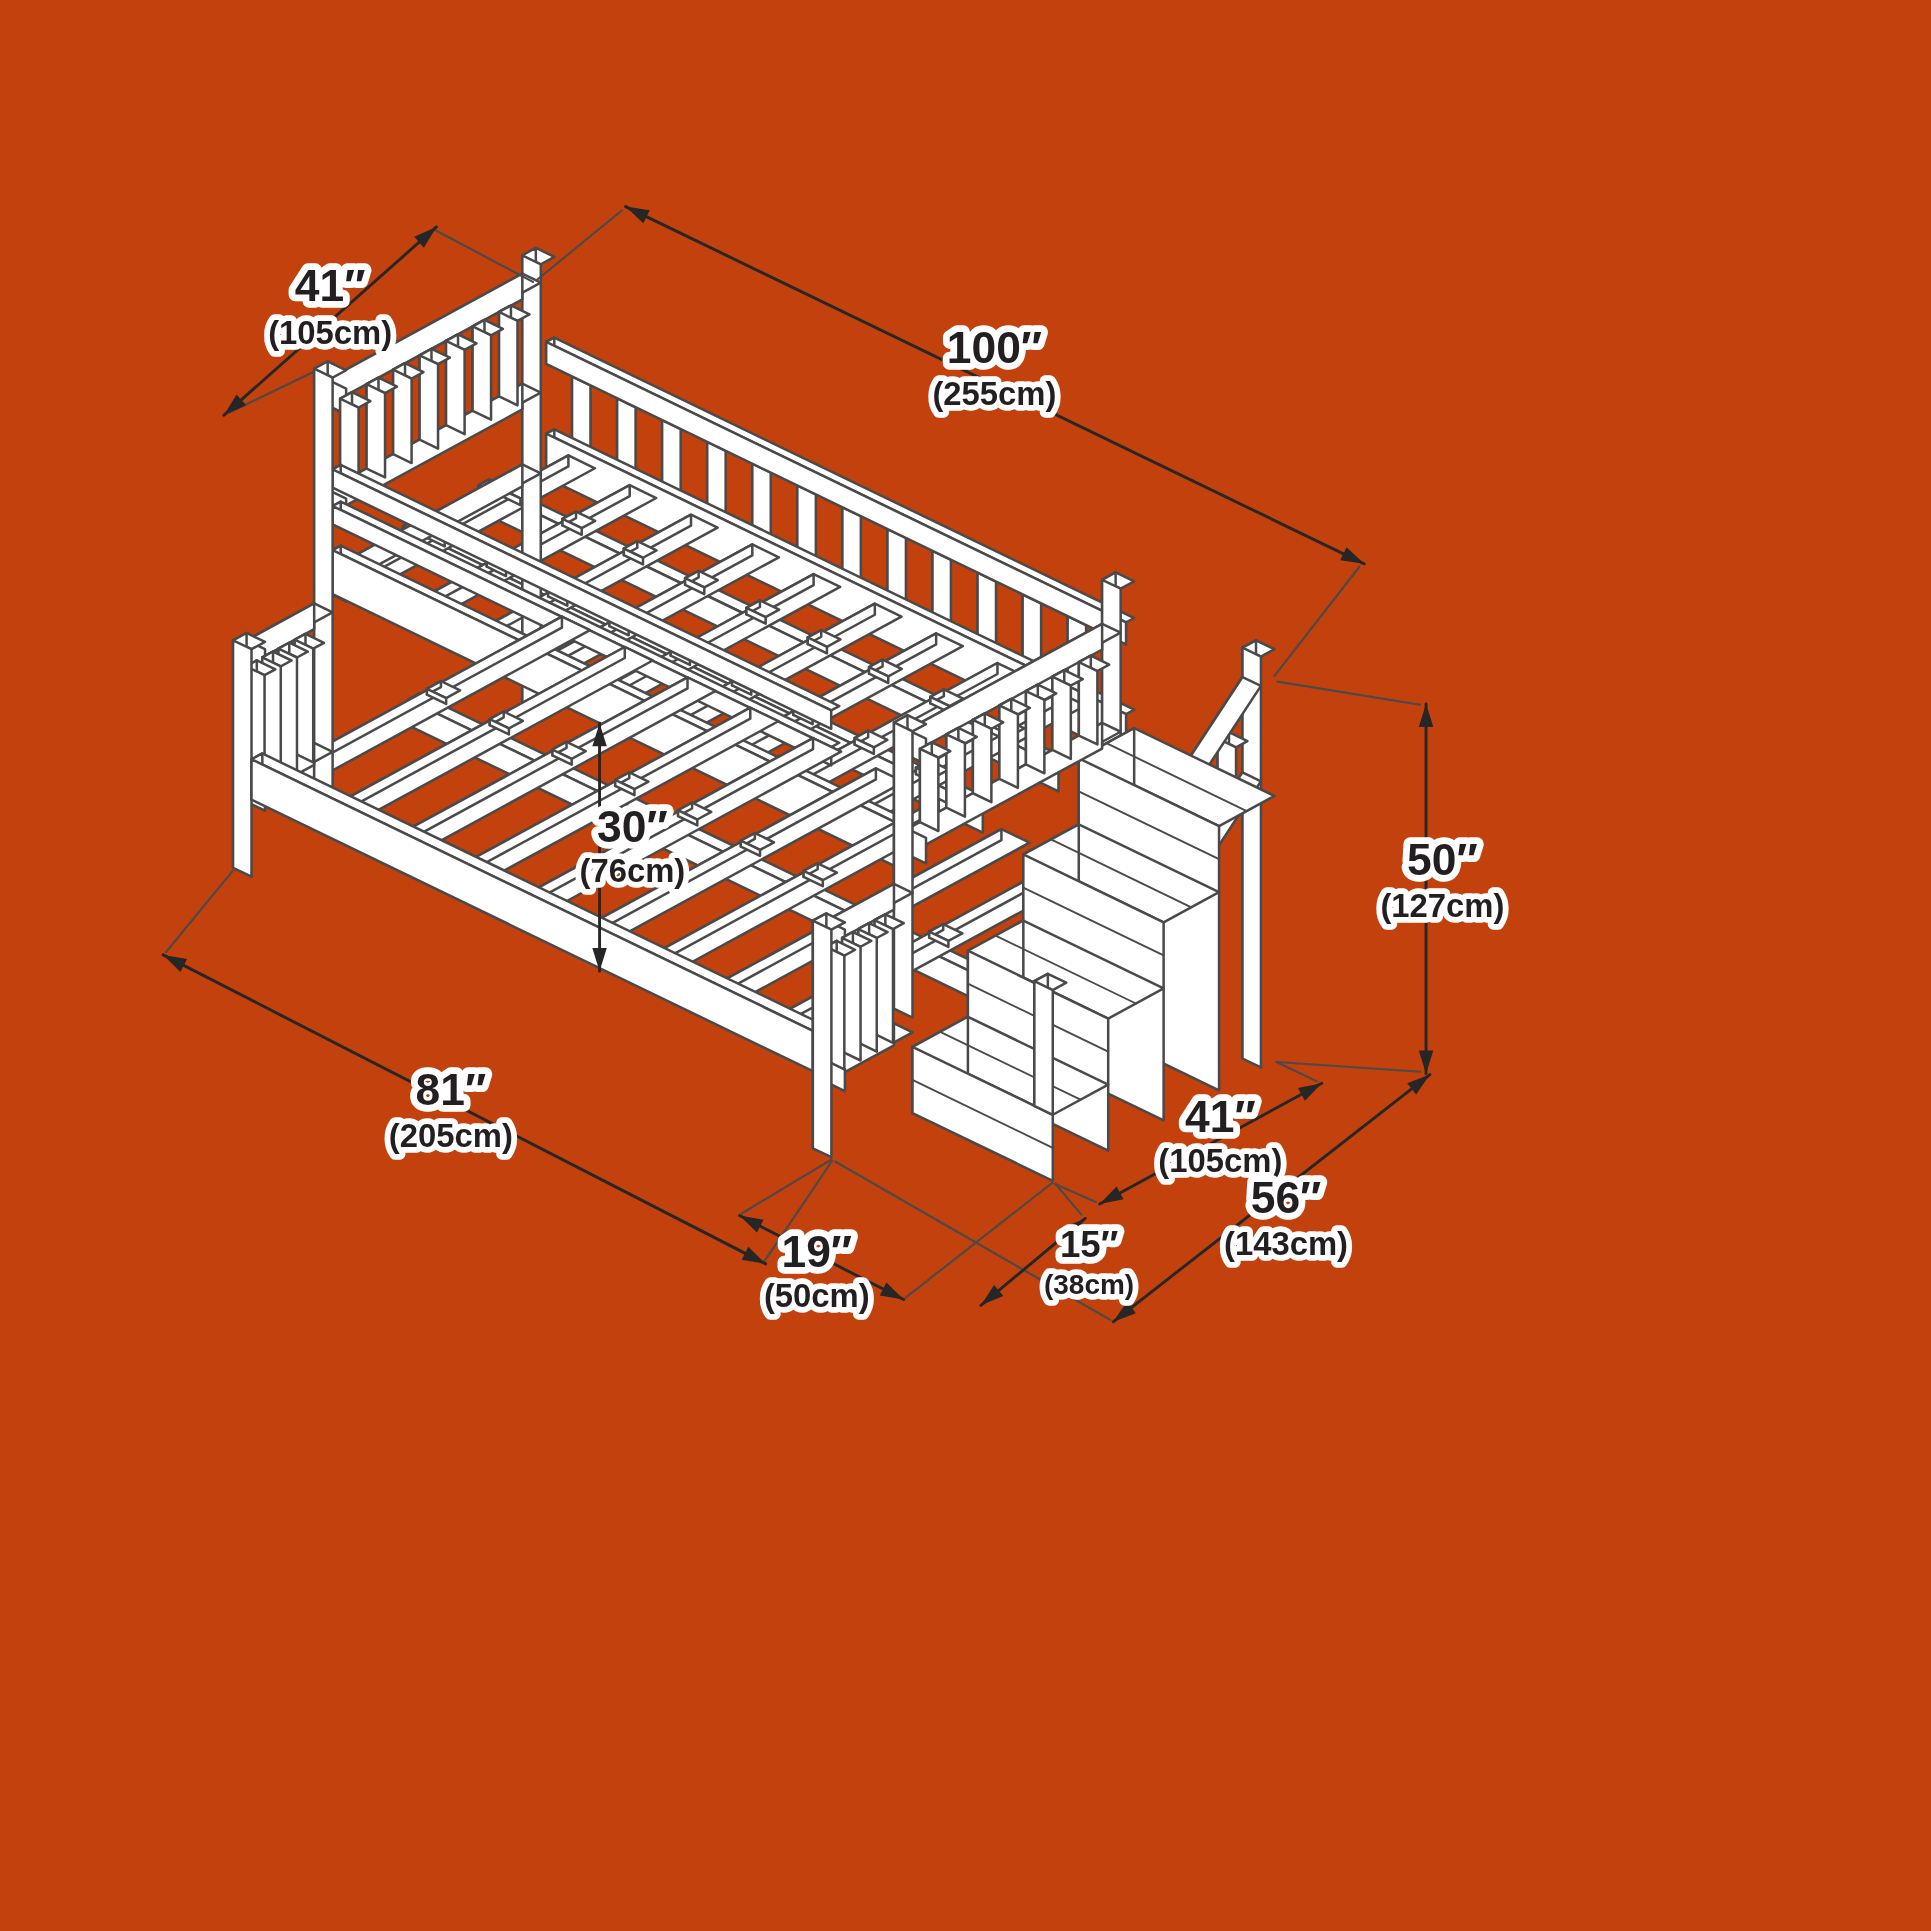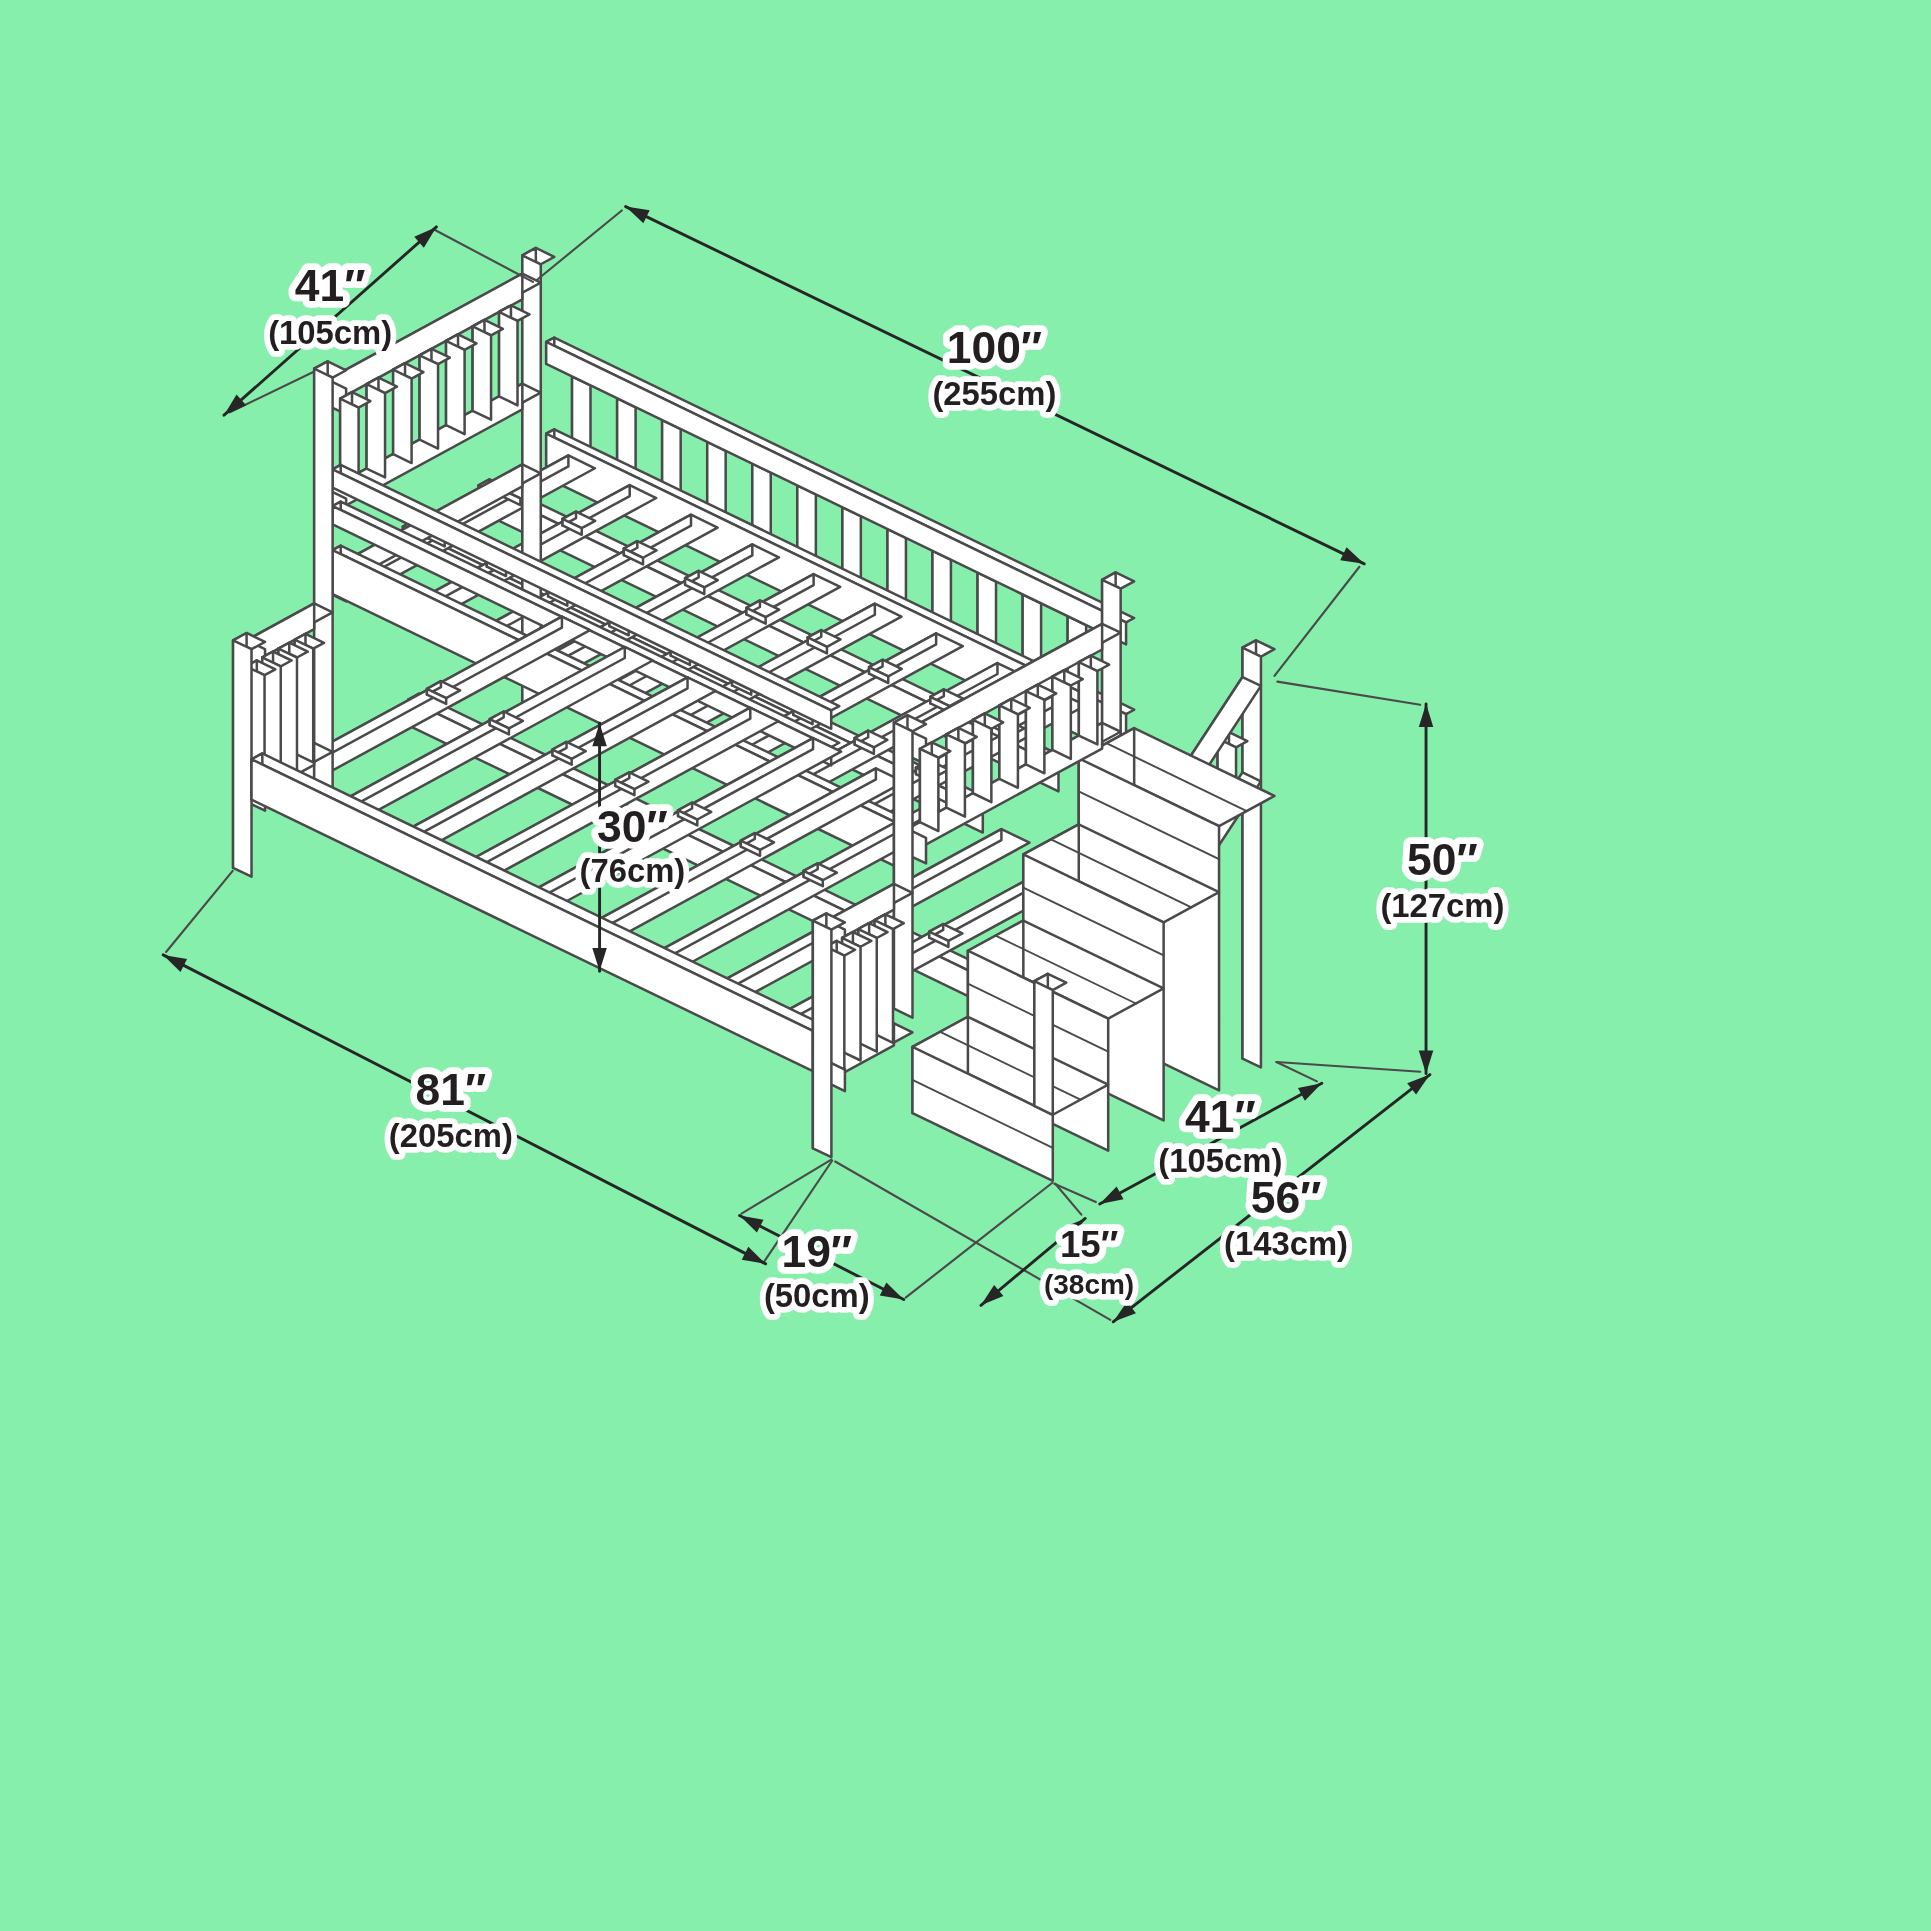--- a/index.html
+++ b/index.html
@@ -1,16 +1,16 @@
 <!DOCTYPE html>
 <html><head>
 <meta charset="utf-8">
 <style>
   html,body{margin:0;padding:0;background:#ffffff;}
-  #stage{width:1931px;height:1931px;position:relative;background:#86efac;overflow:hidden;}
+  #stage{width:1931px;height:1931px;position:relative;background:#c2410c;overflow:hidden;}
   svg{display:block;}
   text{font-family:"Liberation Sans", sans-serif;}
   .dnum{font-size:46px;font-weight:700;fill:#231f20;stroke:#ffffff;stroke-width:14px;paint-order:stroke;stroke-linejoin:round;text-anchor:middle;}
   .dcm{font-size:34px;font-weight:600;fill:#231f20;stroke:#ffffff;stroke-width:12px;paint-order:stroke;stroke-linejoin:round;text-anchor:middle;}
   .sm.dnum{font-size:38px;}
   .sm.dcm{font-size:29px;}
 </style>
 </head>
 <body>
 

